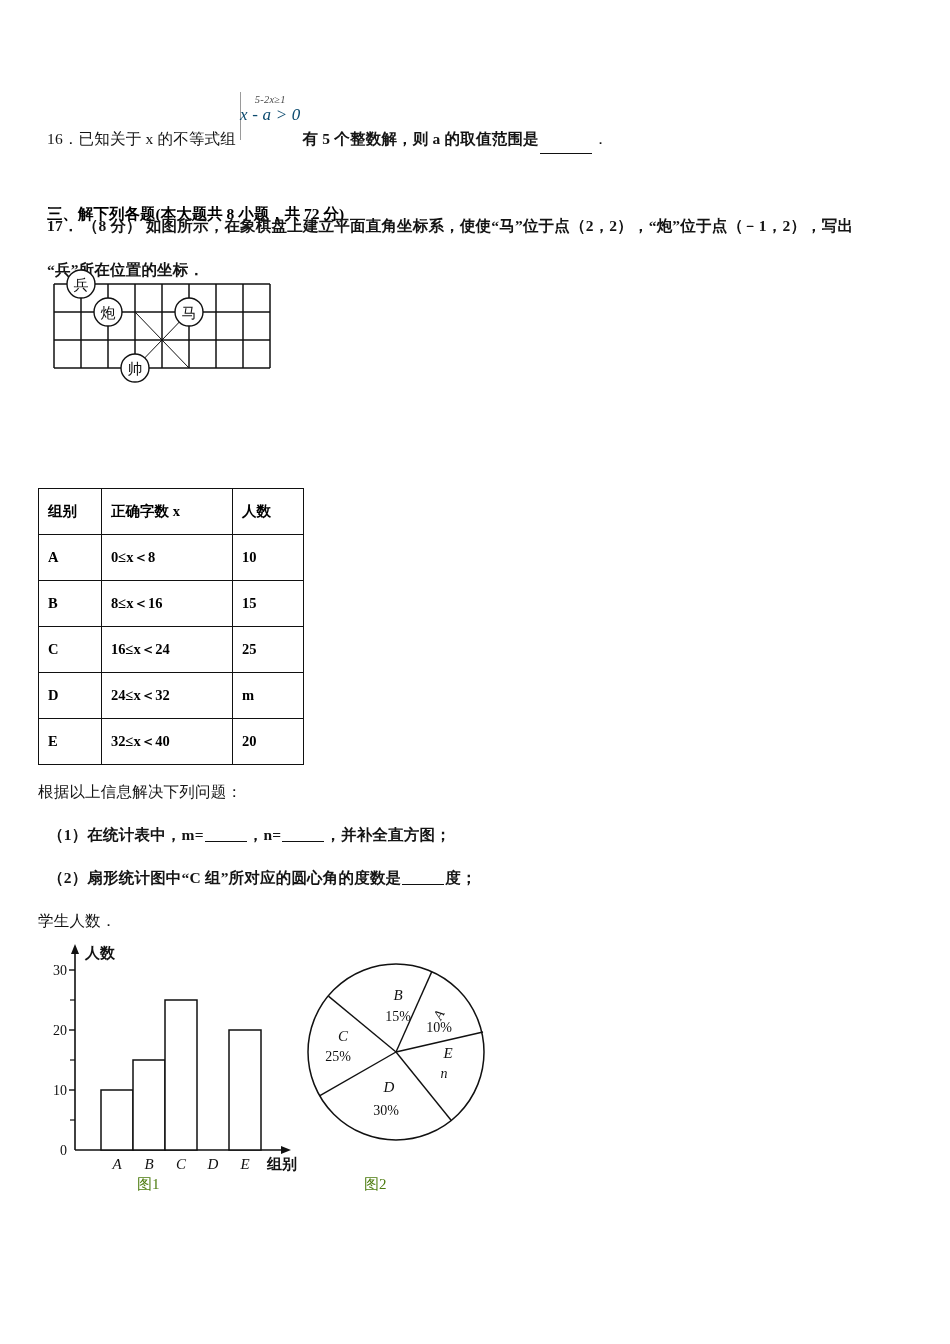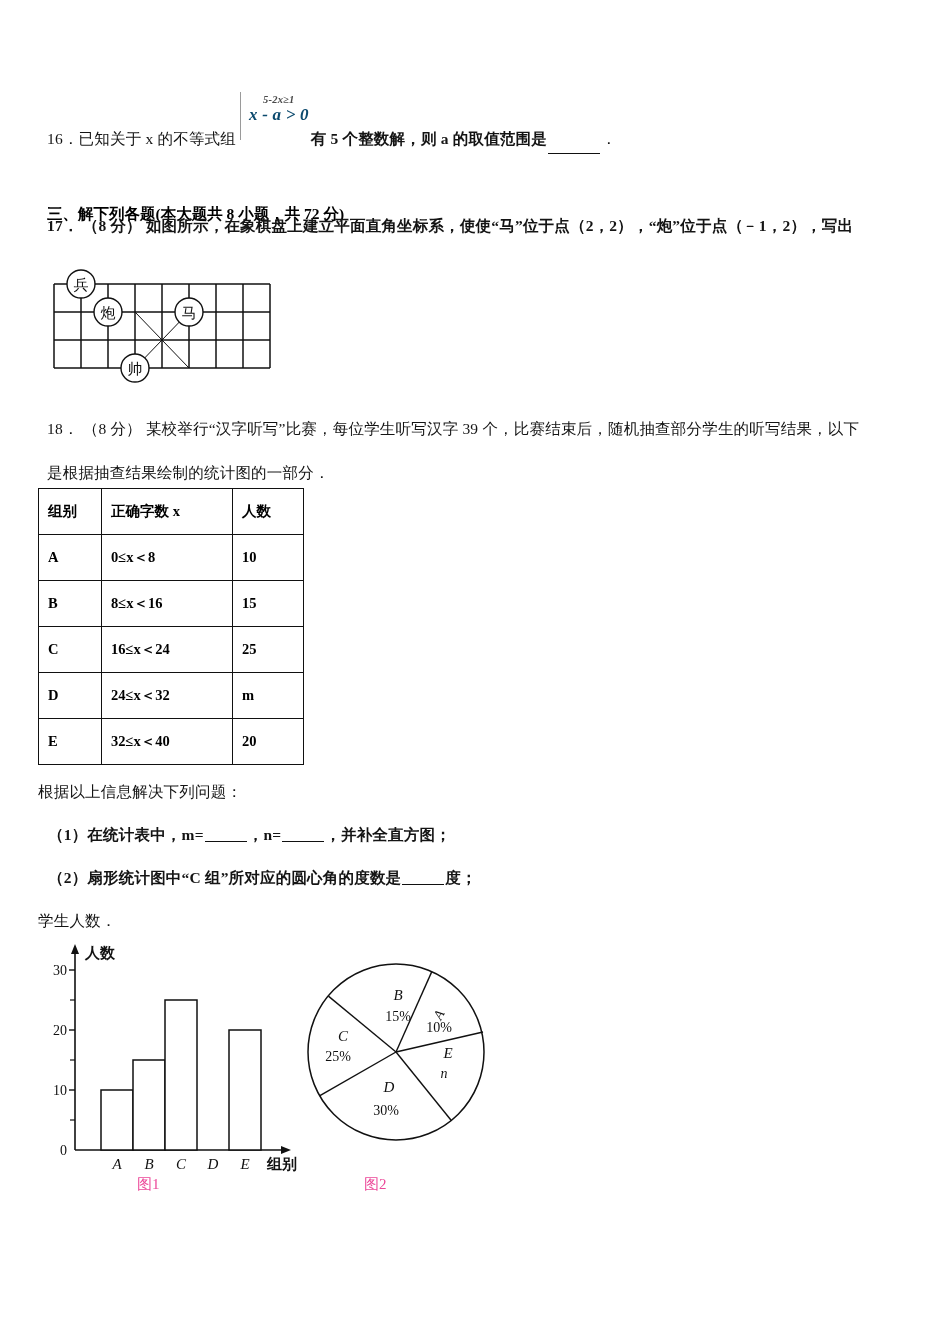--- a/index.html
+++ b/index.html
@@ -48,23 +48,21 @@
     vertical-align: bottom;
   }
   .sysbrace .bar {
     position: absolute;
     left: 0; top: -26px;
     width: 1px; height: 48px;
     background: #9a9a9a;
   }
   .sysbrace .rows {
     display: inline-block;
-    padding-left: 9px;
     text-align: center;
-    font-weight: bold;
   }
   .sysbrace .r1 {
     display: block;
     font-size: 10.5px;
     font-style: italic;
     color: #4a4a4a;
     line-height: 1.1;
     position: relative;
     top: -24px;
     white-space: nowrap;
@@ -133,21 +131,21 @@
   
   #subq { left: 38px; top: 778px; width: 890px; }
   #subq .line { margin-bottom: 16px; }
   #subq .indent { padding-left: 10px; }
 
   
   #fig1 { left: 45px; top: 938px; width: 265px; height: 250px; }
   #fig2 { left: 300px; top: 955px; width: 200px; height: 200px; }
   .figcap {
     font-size: 15px;
-    color: #ec4899;
+    color: #4d7c0f;
     font-family: "Liberation Serif", serif;
   }
   #cap1 { left: 137px; top: 1175px; }
   #cap2 { left: 364px; top: 1175px; }
 
   svg { display: block; overflow: visible; }
   .stroke { stroke: #111; fill: none; }
 </style>
 </head>
 <body>
@@ -172,20 +170,21 @@
   </div>
 
   <div class="abs" id="sec3">三、解下列各题(本大题共 8 小题，共 72 分)</div>
 
   <div class="abs qtext" id="p17">
     <div class="l1">
       <span>17．</span>
       <span>（8 分）</span>
       <span>如图所示，在象棋盘上建立平面直角坐标系，使使“马”位于点（2，2），“炮”位于点（﹣1，2），写出</span>
     </div>
+    <div class="l2">“兵”所在位置的坐标．</div>
   </div>
 
   <div class="abs" id="chess">
     <svg width="240" height="112" viewBox="0 0 240 112">
       <g class="stroke" stroke-width="1.5">
         <line x1="2" y1="6" x2="218" y2="6"></line>
         <line x1="2" y1="34" x2="218" y2="34"></line>
         <line x1="2" y1="62" x2="218" y2="62"></line>
         <line x1="2" y1="90" x2="218" y2="90"></line>
         <line x1="2" y1="6" x2="2" y2="90"></line>
@@ -211,28 +210,20 @@
 
         <circle cx="137" cy="34" r="14" fill="#fff" stroke="#111" stroke-width="1.4"></circle>
         <text x="137" y="40" text-anchor="middle" font-size="15" font-family="'Liberation Serif',serif" fill="#111">马</text>
 
         <circle cx="83" cy="90" r="14" fill="#fff" stroke="#111" stroke-width="1.4"></circle>
         <text x="83" y="96" text-anchor="middle" font-size="15" font-family="'Liberation Serif',serif" fill="#111">帅</text>
       </g>
     </svg>
   </div>
 
-  <div class="abs qtext" id="p18">
-    <div class="l1">
-      <span>18．</span>
-      <span>（8 分）</span>
-      <span>某校举行“汉字听写”比赛，每位学生听写汉字 39 个，比赛结束后，随机抽查部分学生的听写结果，以下</span>
-    </div>
-    <div class="l2">是根据抽查结果绘制的统计图的一部分．</div>
-  </div>
 
   <div class="abs" id="stattable">
     <table class="grid">
       <tbody>
         <tr>
           <td class="c0">组别</td>
           <td class="c1">正确字数 x</td>
           <td class="c2">人数</td>
         </tr>
         <tr>

